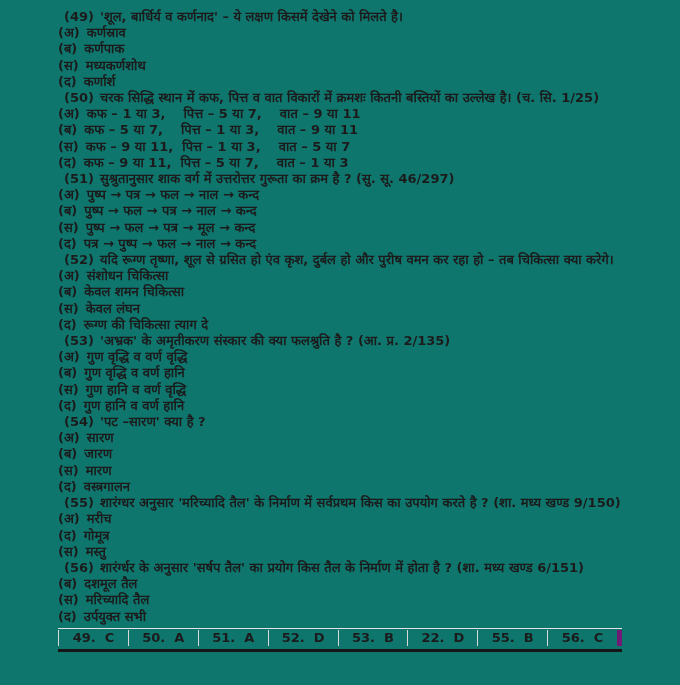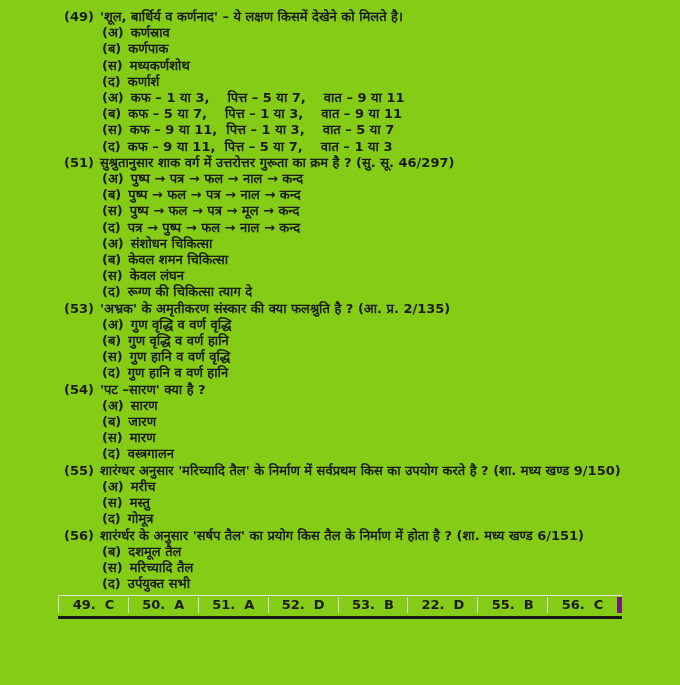--- a/index.html
+++ b/index.html
@@ -1,35 +1,35 @@
 <!DOCTYPE html>
 <html><head>
 <meta charset="utf-8">
 <style>
   html,body{margin:0;padding:0;background:#ffffff;}
   .page{
     position:relative;
     width:680px;height:685px;
-    background:#84cc16;
+    background:#0f766e;
     color:#1b1b1b;
     font-family:"DejaVu Sans","Liberation Sans",sans-serif;
     font-weight:700;
     font-size:13px;
     box-sizing:border-box;
     padding-top:9px;
     overflow:hidden;
   }
   .q-line{
     padding-left:64px;
     line-height:16.2px;
     white-space:nowrap;
   }
   .q-num{margin-right:6px;}
   .opt-line{
-    padding-left:102px;
+    padding-left:58px;
     line-height:16.2px;
     white-space:nowrap;
   }
   .opt-label{margin-right:7px;}
   .opt-text{white-space:pre;}
   .answer-row{
     display:flex;
     margin:3px 58px 0 58px;
     border-top:1px solid #e2e2e2;
     border-bottom:3px solid #161616;
@@ -50,33 +50,35 @@
 <div class="page">
   <div id="questions">
       <div class="question-block">
         <div class="q-line"><span class="q-num">(49)</span><span class="q-text">'शूल, बार्धिर्य व कर्णनाद' – ये लक्षण किसमें देखेने को मिलते है।</span></div>
         <div class="opt-line"><span class="opt-label">(अ)</span><span class="opt-text">कर्णस्राव</span></div>
         <div class="opt-line"><span class="opt-label">(ब)</span><span class="opt-text">कर्णपाक</span></div>
         <div class="opt-line"><span class="opt-label">(स)</span><span class="opt-text">मध्यकर्णशोथ</span></div>
         <div class="opt-line"><span class="opt-label">(द)</span><span class="opt-text">कर्णार्श</span></div>
       </div>
       <div class="question-block">
+        <div class="q-line"><span class="q-num">(50)</span><span class="q-text">चरक सिद्धि स्थान में कफ, पित्त व वात विकारों में क्रमशः कितनी बस्तियों का उल्लेख है। (च. सि. 1/25)</span></div>
         <div class="opt-line"><span class="opt-label">(अ)</span><span class="opt-text">कफ – 1 या 3,    पित्त – 5 या 7,    वात – 9 या 11</span></div>
         <div class="opt-line"><span class="opt-label">(ब)</span><span class="opt-text">कफ – 5 या 7,    पित्त – 1 या 3,    वात – 9 या 11</span></div>
         <div class="opt-line"><span class="opt-label">(स)</span><span class="opt-text">कफ – 9 या 11,  पित्त – 1 या 3,    वात – 5 या 7</span></div>
         <div class="opt-line"><span class="opt-label">(द)</span><span class="opt-text">कफ – 9 या 11,  पित्त – 5 या 7,    वात – 1 या 3</span></div>
       </div>
       <div class="question-block">
         <div class="q-line"><span class="q-num">(51)</span><span class="q-text">सुश्रुतानुसार शाक वर्ग में उत्तरोत्तर गुरूता का क्रम है ? (सु. सू. 46/297)</span></div>
         <div class="opt-line"><span class="opt-label">(अ)</span><span class="opt-text">पुष्प → पत्र → फल → नाल → कन्द</span></div>
         <div class="opt-line"><span class="opt-label">(ब)</span><span class="opt-text">पुष्प → फल → पत्र → नाल → कन्द</span></div>
         <div class="opt-line"><span class="opt-label">(स)</span><span class="opt-text">पुष्प → फल → पत्र → मूल → कन्द</span></div>
         <div class="opt-line"><span class="opt-label">(द)</span><span class="opt-text">पत्र → पुष्प → फल → नाल → कन्द</span></div>
       </div>
       <div class="question-block">
+        <div class="q-line"><span class="q-num">(52)</span><span class="q-text">यदि रूग्ण तृष्णा, शूल से ग्रसित हो एंव कृश, दुर्बल हो और पुरीष वमन कर रहा हो – तब चिकित्सा क्या करेगे।</span></div>
         <div class="opt-line"><span class="opt-label">(अ)</span><span class="opt-text">संशोधन चिकित्सा</span></div>
         <div class="opt-line"><span class="opt-label">(ब)</span><span class="opt-text">केवल शमन चिकित्सा</span></div>
         <div class="opt-line"><span class="opt-label">(स)</span><span class="opt-text">केवल लंघन</span></div>
         <div class="opt-line"><span class="opt-label">(द)</span><span class="opt-text">रूग्ण की चिकित्सा त्याग दे</span></div>
       </div>
       <div class="question-block">
         <div class="q-line"><span class="q-num">(53)</span><span class="q-text">'अभ्रक' के अमृतीकरण संस्कार की क्या फलश्रुति है ? (आ. प्र. 2/135)</span></div>
         <div class="opt-line"><span class="opt-label">(अ)</span><span class="opt-text">गुण वृद्धि व वर्ण वृद्धि</span></div>
         <div class="opt-line"><span class="opt-label">(ब)</span><span class="opt-text">गुण वृद्धि व वर्ण हानि</span></div>
         <div class="opt-line"><span class="opt-label">(स)</span><span class="opt-text">गुण हानि व वर्ण वृद्धि</span></div>
@@ -85,22 +87,22 @@
       <div class="question-block">
         <div class="q-line"><span class="q-num">(54)</span><span class="q-text">'पट –सारण' क्या है ?</span></div>
         <div class="opt-line"><span class="opt-label">(अ)</span><span class="opt-text">सारण</span></div>
         <div class="opt-line"><span class="opt-label">(ब)</span><span class="opt-text">जारण</span></div>
         <div class="opt-line"><span class="opt-label">(स)</span><span class="opt-text">मारण</span></div>
         <div class="opt-line"><span class="opt-label">(द)</span><span class="opt-text">वस्त्रगालन</span></div>
       </div>
       <div class="question-block">
         <div class="q-line"><span class="q-num">(55)</span><span class="q-text">शारंग्धर अनुसार 'मरिच्यादि तैल' के निर्माण में सर्वप्रथम किस का उपयोग करते है ? (शा. मध्य खण्ड 9/150)</span></div>
         <div class="opt-line"><span class="opt-label">(अ)</span><span class="opt-text">मरीच</span></div>
+        <div class="opt-line"><span class="opt-label">(द)</span><span class="opt-text">गोमूत्र</span></div>
         <div class="opt-line"><span class="opt-label">(स)</span><span class="opt-text">मस्तु</span></div>
-        <div class="opt-line"><span class="opt-label">(द)</span><span class="opt-text">गोमूत्र</span></div>
       </div>
       <div class="question-block">
         <div class="q-line"><span class="q-num">(56)</span><span class="q-text">शारंर्ग्धर के अनुसार 'सर्षप तैल' का प्रयोग किस तैल के निर्माण में होता है ? (शा. मध्य खण्ड 6/151)</span></div>
         <div class="opt-line"><span class="opt-label">(ब)</span><span class="opt-text">दशमूल तैल</span></div>
         <div class="opt-line"><span class="opt-label">(स)</span><span class="opt-text">मरिच्यादि तैल</span></div>
         <div class="opt-line"><span class="opt-label">(द)</span><span class="opt-text">उर्पयुक्त सभी</span></div>
       </div>
     </div>
   <div class="answer-row" id="answer-key">
       <div class="ak-cell"><span class="ak-num">49.</span><span class="ak-letter">C</span></div>

